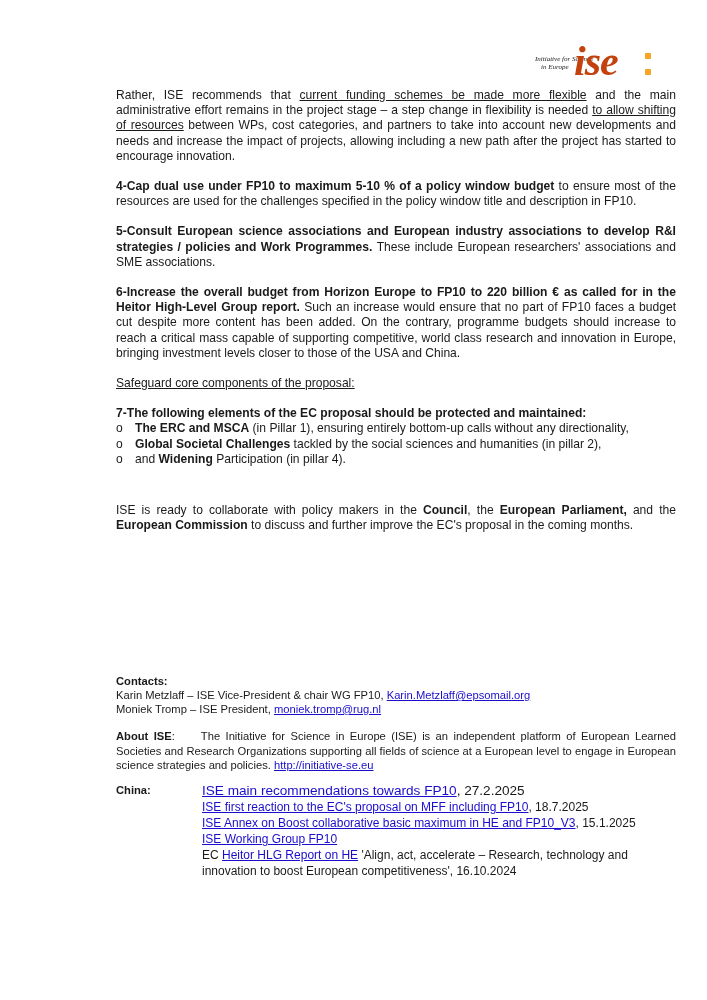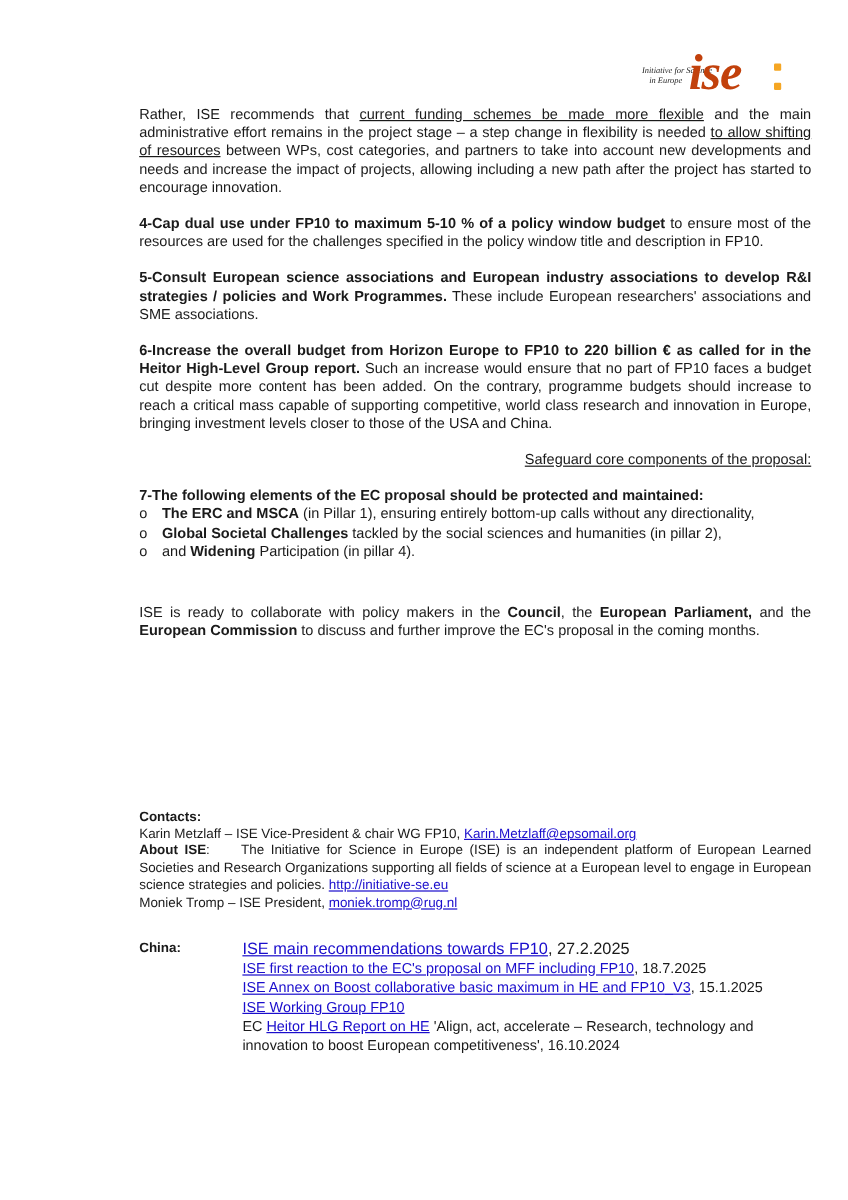--- a/index.html
+++ b/index.html
@@ -11,21 +11,21 @@
                  font-style: italic; font-size: 7px; line-height: 8px; color: #222; }
     .logo .mark { position: absolute; left: 39px; top: -8px; font-family: "Liberation Serif", serif;
                   font-style: italic; font-weight: bold; font-size: 42px; color: #c2410c; letter-spacing: -1px; }
     .logo .colon { position: absolute; left: 110px; top: 8px; width: 6px; height: 24px; }
     .logo .colon span { position: absolute; left: 0; width: 6px; height: 6px; background: #f5a623; border-radius: 1px; }
     .content { position: absolute; left: 74px; top: 88px; width: 560px; }
     p { margin: 0; line-height: 15.2px; text-align: justify; }
     .para { margin-bottom: 15px; }
     b { font-weight: bold; }
     u { text-decoration: underline; }
-    .center { text-align: right; }
+    .center { text-align: left; }
     ul.bullets { list-style: none; margin: 0; padding: 0; }
     ul.bullets li { line-height: 15.2px; position: relative; padding-left: 19px; }
     ul.bullets li .bul { position: absolute; left: 0; top: 0; }
     a, .link { color: #1a0dcc; text-decoration: underline; }
     .contacts { position: absolute; left: 74px; top: 674px; width: 560px; }
     .links-row { position: absolute; left: 74px; top: 782px; width: 560px; }
     .links-label { position: absolute; left: 0; top: 2px; font-weight: bold; }
     .links-list { position: absolute; left: 86px; top: 0; width: 480px; }
     .links-list .l0 { font-size: 13.6px; line-height: 17px; }
     .links-list .ln { font-size: 12px; line-height: 16px; }
@@ -90,25 +90,25 @@
     <p class="para">
       <span>ISE is ready to collaborate with policy makers in the </span><b>Council</b><span>, the </span><b>European Parliament,</b><span> and the </span><b>European Commission</b><span> to discuss and further improve the EC's proposal in the coming months.</span>
     </p>
   </div>
 
   <div class="contacts" style="font-size:11.2px">
     <p style="line-height:14px"><b>Contacts:</b></p>
     <p style="line-height:14px">
       <span>Karin Metzlaff – ISE Vice-President &amp; chair WG FP10, </span><a>Karin.Metzlaff@epsomail.org</a>
     </p>
+    <p style="line-height:14px; margin-bottom:13px">
+      <span>Moniek Tromp – ISE President, </span><a>moniek.tromp@rug.nl</a>
+    </p>
     <p style="line-height:14.5px">
       <b>About ISE</b><span>:</span><span style="display:inline-block;width:26px"></span><span>The Initiative for Science in Europe (ISE) is an independent platform of European Learned Societies and Research Organizations supporting all fields of science at a European level to engage in European science strategies and policies. </span><a>http://initiative-se.eu</a>
-    </p>
-    <p style="line-height:14px; margin-bottom:13px">
-      <span>Moniek Tromp – ISE President, </span><a>moniek.tromp@rug.nl</a>
     </p>
   </div>
 
   <div class="links-row" style="font-size:11.2px">
     <div class="links-label">China:</div>
     <div class="links-list">
       <div class="l0">
         <a>ISE main recommendations towards FP10</a><span>, 27.2.2025</span>
       </div>
       <div class="ln">

